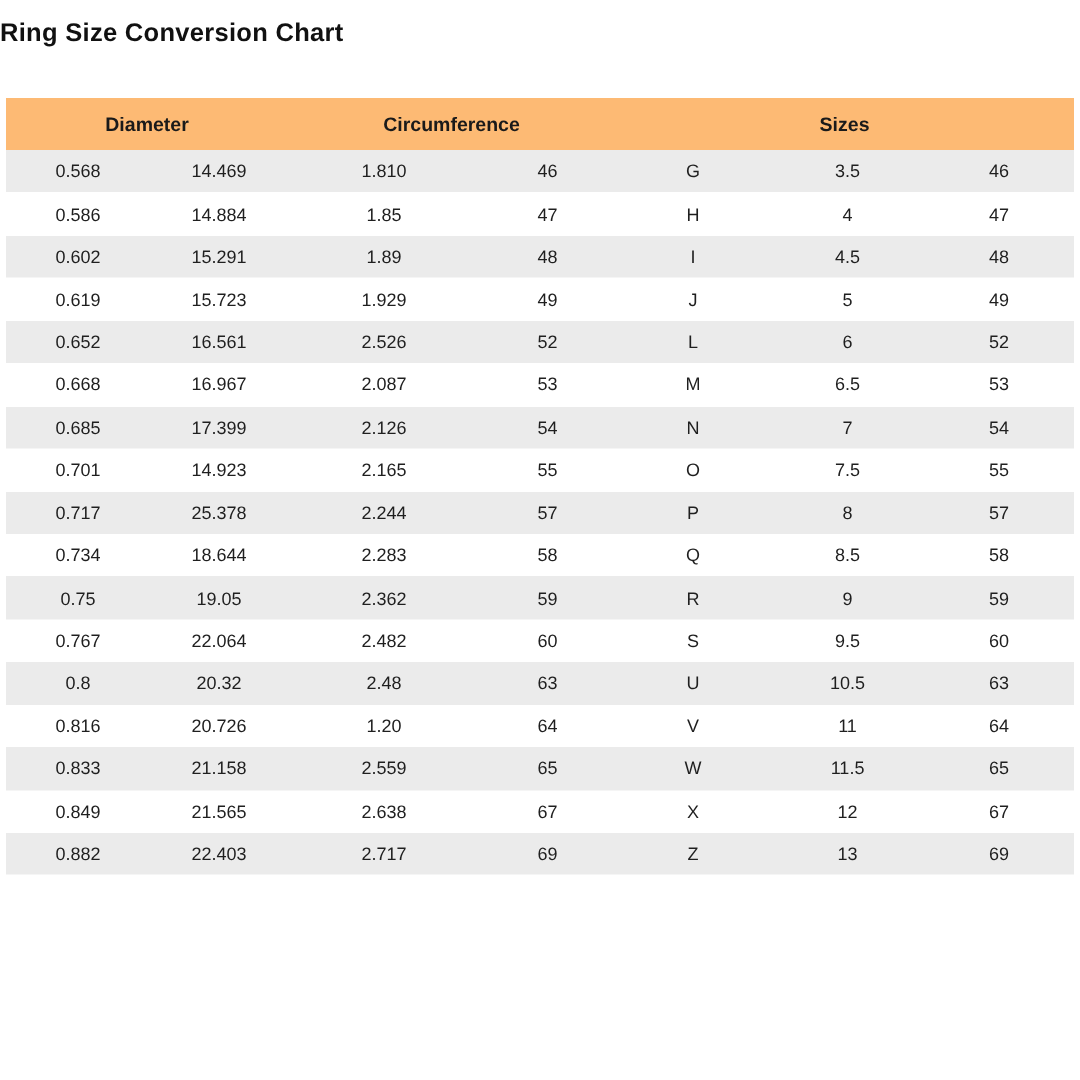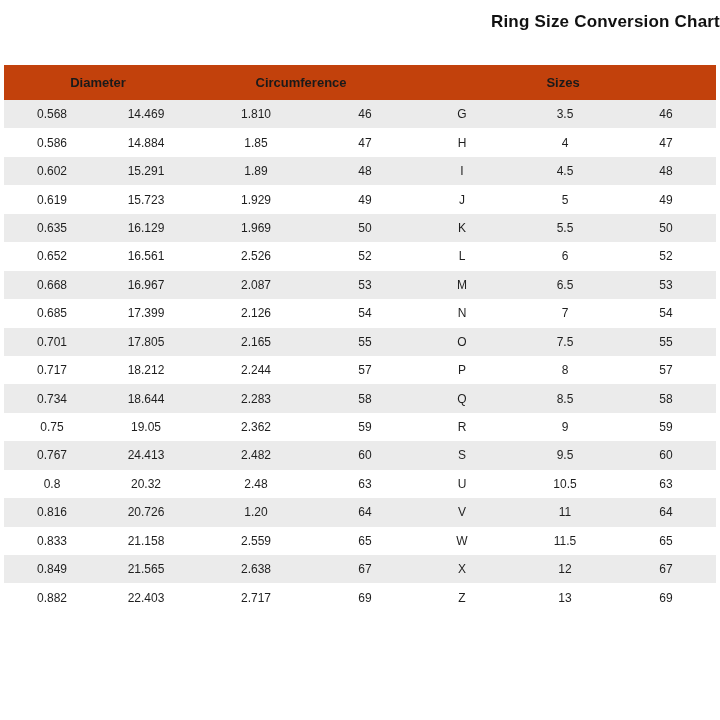--- a/index.html
+++ b/index.html
@@ -12,21 +12,21 @@
     color: #1c1c1c;
     -webkit-font-smoothing: antialiased;
   }
   .page {
     width: 720px;
     height: 720px;
     overflow: hidden;
   }
   .title {
     padding-top: 12px;
-    text-align: right;
+    text-align: left;
     font-size: 17px;
     line-height: 20px;
     font-weight: bold;
     color: #111111;
     letter-spacing: 0.2px;
   }
   table.ring-table {
     border-collapse: collapse;
     table-layout: fixed;
     width: 712px;
@@ -36,21 +36,21 @@
   table.ring-table td {
     padding: 0;
     text-align: center;
     vertical-align: middle;
     overflow: hidden;
   }
   tr.group-row th {
     height: 35px;
     font-size: 13px;
     font-weight: bold;
-    background: #c2410c;
+    background: #fdba74;
     color: #1a1a1a;
   }
   tr.sub-row th {
     height: 34px;
     font-size: 12.5px;
     font-weight: normal;
     background: #ffffff;
     white-space: pre-line;
     line-height: 15px;
     color: #1f1f1f;
@@ -124,29 +124,20 @@
         <tr>
           <td>0.619</td>
           <td>15.723</td>
           <td>1.929</td>
           <td>49</td>
           <td>J</td>
           <td>5</td>
           <td>49</td>
         </tr>
         <tr>
-          <td>0.635</td>
-          <td>16.129</td>
-          <td>1.969</td>
-          <td>50</td>
-          <td>K</td>
-          <td>5.5</td>
-          <td>50</td>
-        </tr>
-        <tr>
           <td>0.652</td>
           <td>16.561</td>
           <td>2.526</td>
           <td>52</td>
           <td>L</td>
           <td>6</td>
           <td>52</td>
         </tr>
         <tr>
           <td>0.668</td>
@@ -161,30 +152,30 @@
           <td>0.685</td>
           <td>17.399</td>
           <td>2.126</td>
           <td>54</td>
           <td>N</td>
           <td>7</td>
           <td>54</td>
         </tr>
         <tr>
           <td>0.701</td>
-          <td>17.805</td>
+          <td>14.923</td>
           <td>2.165</td>
           <td>55</td>
           <td>O</td>
           <td>7.5</td>
           <td>55</td>
         </tr>
         <tr>
           <td>0.717</td>
-          <td>18.212</td>
+          <td>25.378</td>
           <td>2.244</td>
           <td>57</td>
           <td>P</td>
           <td>8</td>
           <td>57</td>
         </tr>
         <tr>
           <td>0.734</td>
           <td>18.644</td>
           <td>2.283</td>
@@ -197,21 +188,21 @@
           <td>0.75</td>
           <td>19.05</td>
           <td>2.362</td>
           <td>59</td>
           <td>R</td>
           <td>9</td>
           <td>59</td>
         </tr>
         <tr>
           <td>0.767</td>
-          <td>24.413</td>
+          <td>22.064</td>
           <td>2.482</td>
           <td>60</td>
           <td>S</td>
           <td>9.5</td>
           <td>60</td>
         </tr>
         <tr>
           <td>0.8</td>
           <td>20.32</td>
           <td>2.48</td>

